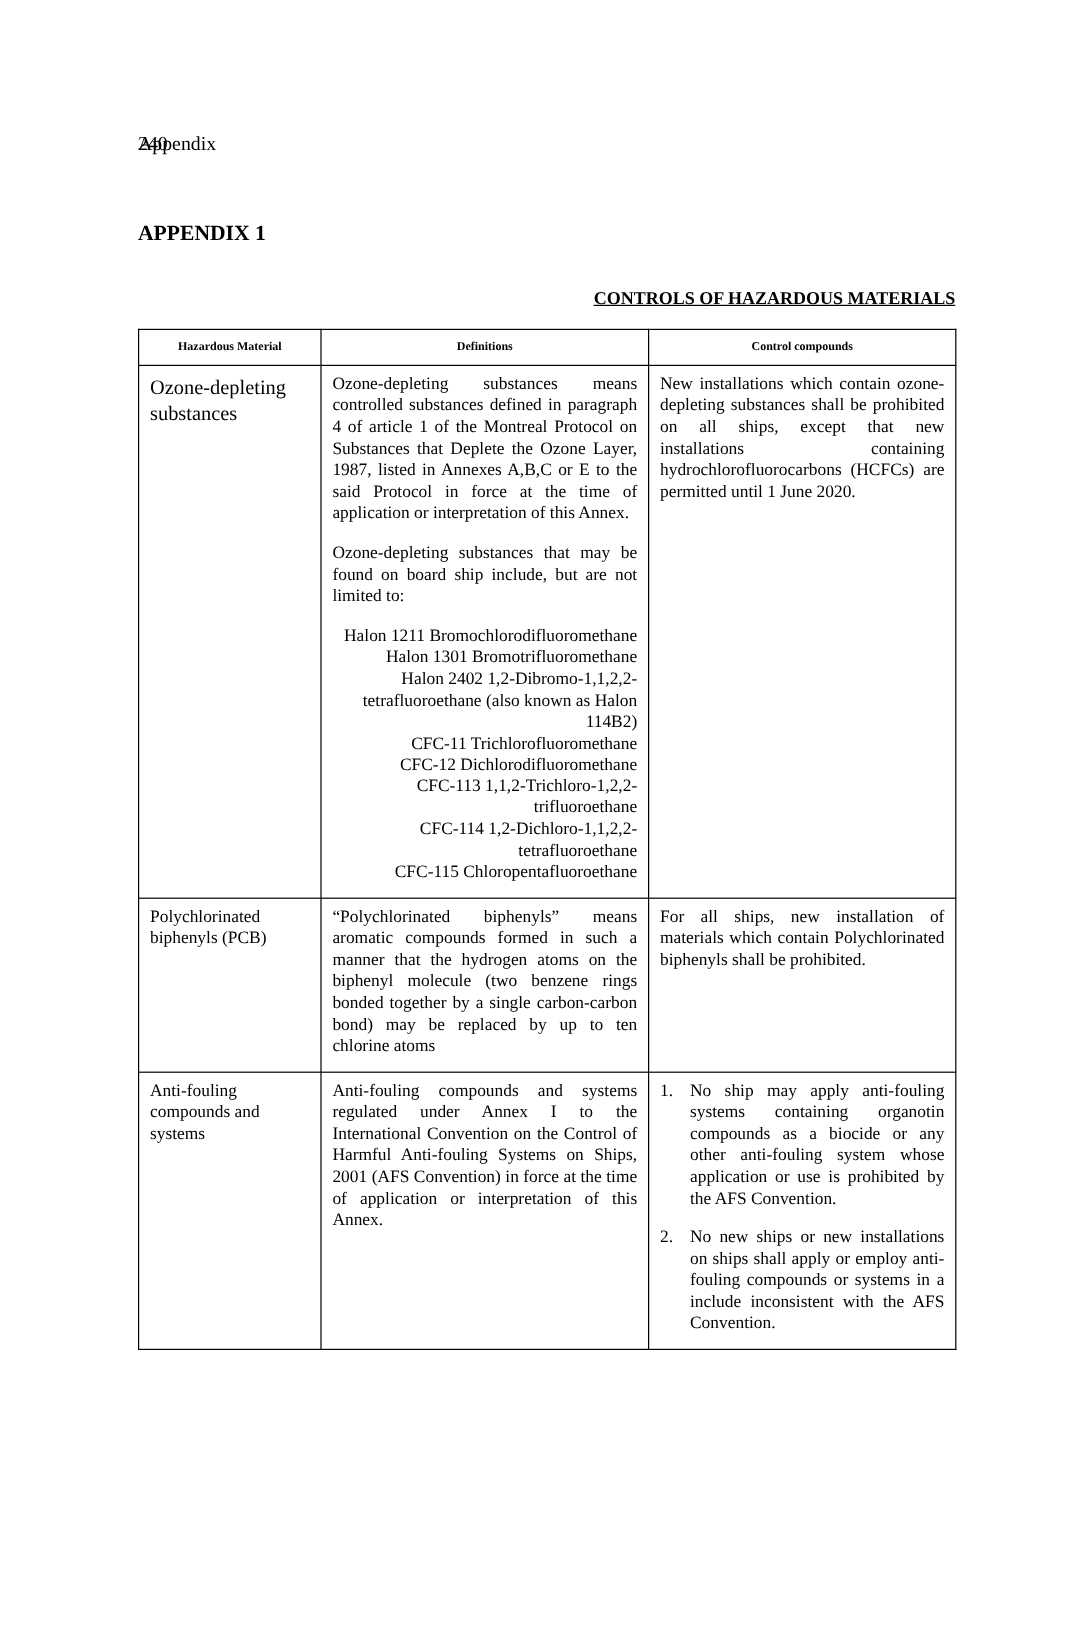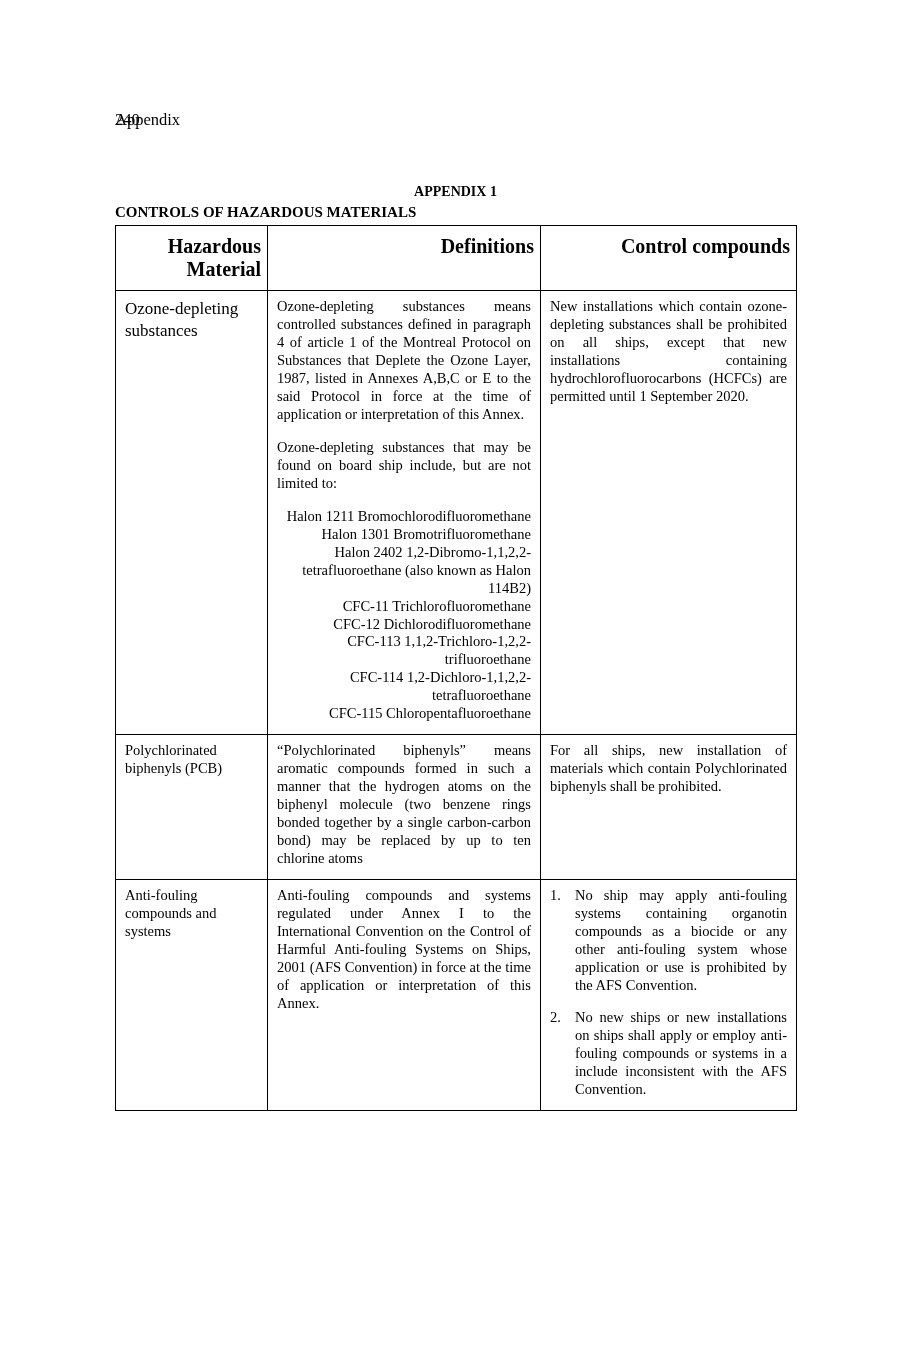--- a/index.html
+++ b/index.html
@@ -23,45 +23,45 @@
   }
   .page-num { position: absolute; left: 0; top: 0; }
   .running-title { display: block; text-align: left; }
   .content {
     position: absolute;
     top: 184px;
     left: 115px;
     width: 681px;
   }
   .title {
-    font-size: 14px;
+    font-size: 18px;
     font-weight: bold;
-    text-align: center;
-    margin-bottom: 4px;
+    margin-bottom: 36px;
   }
   .subtitle {
     font-size: 15px;
     font-weight: bold;
-    text-align: left;
-    margin-bottom: 4px;
+    text-align: right;
+    margin-bottom: 16px;
+    text-decoration: underline;
   }
   table.haz {
     border-collapse: collapse;
     width: 100%;
     table-layout: fixed;
   }
   .haz th, .haz td {
     border: 1px solid #000;
     vertical-align: top;
   }
   .haz th {
-    font-size: 20px;
+    font-size: 10px;
     font-weight: bold;
     padding: 9px 6px;
-    text-align: right;
+    text-align: center;
   }
   .haz td {
     font-size: 14.5px;
     line-height: 1.24;
     padding: 7px 9px 11px 9px;
   }
   td.c-def, td.c-ctrl { text-align: justify; }
   p.para { margin: 0 0 15px 0; }
   p.para:last-child { margin-bottom: 0; }
   p.small { font-size: 17px; line-height: 1.3; }
@@ -111,21 +111,21 @@
             <p class="para chem-list">Halon 1211 Bromochlorodifluoromethane
 Halon 1301  Bromotrifluoromethane
 Halon 2402  1,2-Dibromo-1,1,2,2-tetrafluoroethane (also known as Halon 114B2)
 CFC-11  Trichlorofluoromethane
 CFC-12  Dichlorodifluoromethane
 CFC-113  1,1,2-Trichloro-1,2,2-trifluoroethane
 CFC-114  1,2-Dichloro-1,1,2,2-tetrafluoroethane
 CFC-115  Chloropentafluoroethane</p>
           </td>
           <td class="c-ctrl">
-            <p class="para">New installations which contain ozone-depleting substances shall be prohibited on all ships, except that new installations containing hydrochlorofluorocarbons (HCFCs) are permitted until 1 September 2020.</p>
+            <p class="para">New installations which contain ozone-depleting substances shall be prohibited on all ships, except that new installations containing hydrochlorofluorocarbons (HCFCs) are permitted until 1 June 2020.</p>
           </td>
         </tr>
 
         <tr>
           <td class="c-material">
             <p class="para">Polychlorinated biphenyls (PCB)</p>
           </td>
           <td class="c-def">
             <p class="para">“Polychlorinated biphenyls” means aromatic compounds formed in such a manner that the hydrogen atoms on the biphenyl molecule (two benzene rings bonded together by a single carbon-carbon bond) may be replaced by up to ten chlorine atoms</p>
           </td>

